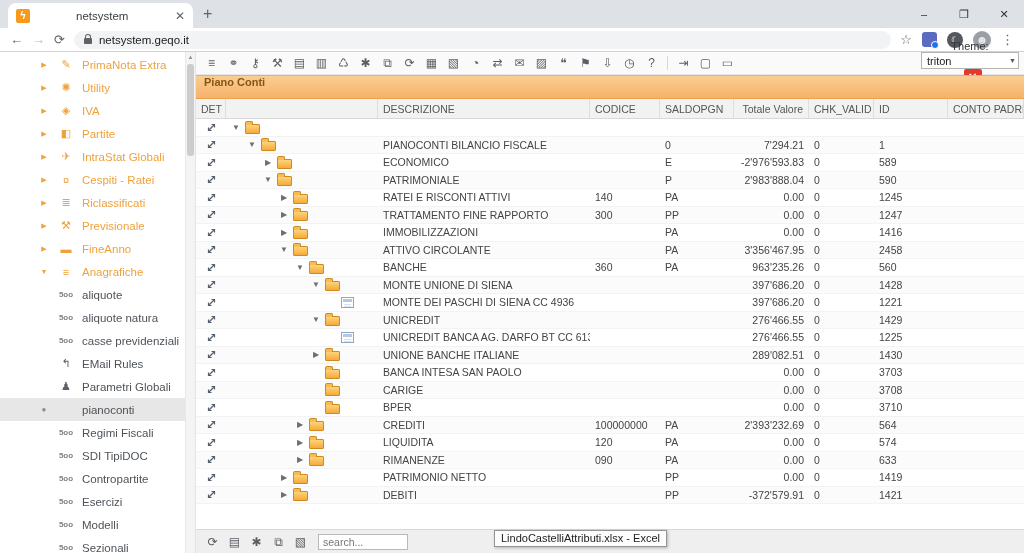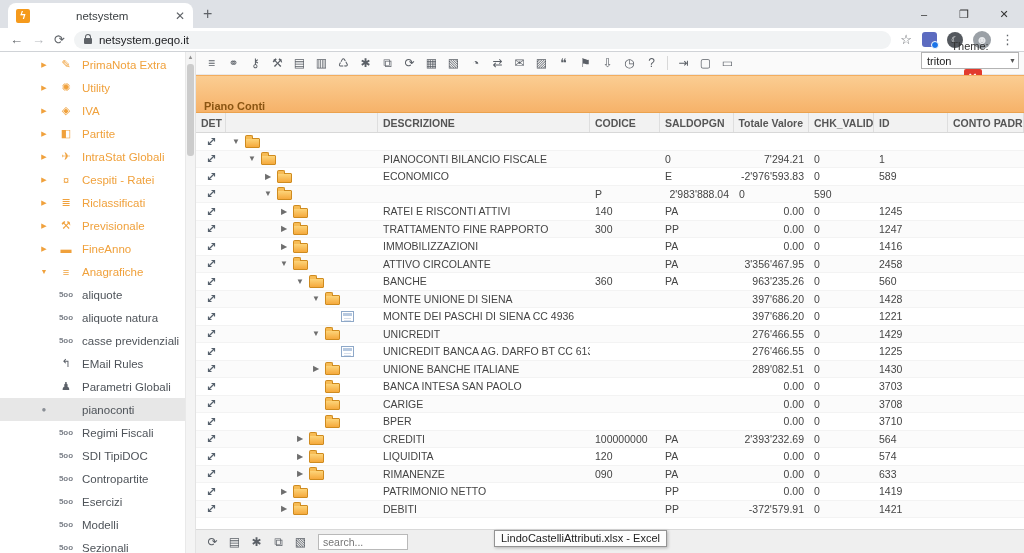--- a/index.html
+++ b/index.html
@@ -70,28 +70,28 @@
   .tbtn { width:21px; height:19px; display:flex; align-items:center; justify-content:center;
          font-size:12px; color:#5a5f66; border-radius:2px; }
   .tsep { width:1px; height:14px; background:#d8d8d8; margin:0 4px; }
   .theme { margin-left:auto; display:flex; align-items:center; font-size:11px; color:#333;flex-direction:column; }
   .theme-select { width:98px; height:17px; border:1px solid #b3b3b3; background:#fff; font-size:11px;
          display:flex; align-items:center; justify-content:space-between; padding:0 2px 0 5px; color:#222; }
   .caret { font-size:7px; color:#555; }
   .closebtn { width:18px; height:17px; background:#e23b2e; color:#fff; display:flex; align-items:center;
          justify-content:center; font-size:11px; border-radius:2px; margin-left:5px; font-weight:bold; }
 
-  .panel-header { height:38px; background:linear-gradient(#fbcd92,#f6b269); color:#8a5512; font-size:11px;
-         font-weight:bold; display:flex; align-items:flex-end; padding-left:8px;
+  .panel-header { height:24px; background:linear-gradient(#fbcd92,#f6b269); color:#8a5512; font-size:11px;
+         font-weight:bold; display:flex; align-items:flex-start; padding-left:8px;
          border-top:1px solid #f3ad5e; border-bottom:1px solid #eba24e; flex:none; }
 
   .grid-header { display:grid; grid-template-columns:var(--cols); height:20px; background:#f2f2f2;
          border-bottom:1px solid #d8d8d8; font-size:10.5px; color:#555; flex:none; }
   .gh { padding:0 5px; border-right:1px solid #dedede; display:flex; align-items:center;
-         white-space:nowrap; overflow:hidden;font-weight:bold; }
+         white-space:nowrap; overflow:hidden; }
   .gh.right { justify-content:flex-end; }
 
   .grid-body { flex:1; overflow:hidden; background:#fff; }
   .grow { display:grid; grid-template-columns:var(--cols); height:17.5px; align-items:center;
          font-size:10.5px; color:#444; border-bottom:1px solid #f3f3f3; }
   .grow:nth-child(even) { background:#fbfbfb; }
   .gcell { padding:0 5px; white-space:nowrap; overflow:hidden; }
   .gcell.right { text-align:right; }
   .gcell.det { display:flex; justify-content:center; padding:0; }
   .gcell.tree { display:flex; align-items:center; gap:3px; padding-right:0; overflow:visible; }
@@ -402,20 +402,21 @@
                 <path d="M2.5 8.5 L8.5 2.5"></path>
                 <path d="M2.5 5.5 V8.5 H5.5"></path>
                 <path d="M8.5 5.5 V2.5 H5.5"></path>
               </g>
             </svg>
           </div>
           <div class="gcell tree" style="padding-left: 36px;">
             <span class="arrow">▼</span>
             <span class="folder"></span>
           </div>
+          <div class="gcell">PATRIMONIALE</div>
           <div class="gcell"></div>
           <div class="gcell">P</div>
           <div class="gcell right">2'983'888.04</div>
           <div class="gcell">0</div>
           <div class="gcell">590</div>
           <div class="gcell"></div>
         </div>
         <div class="grow">
           <div class="gcell det">
             <svg width="11" height="11" viewBox="0 0 11 11">

